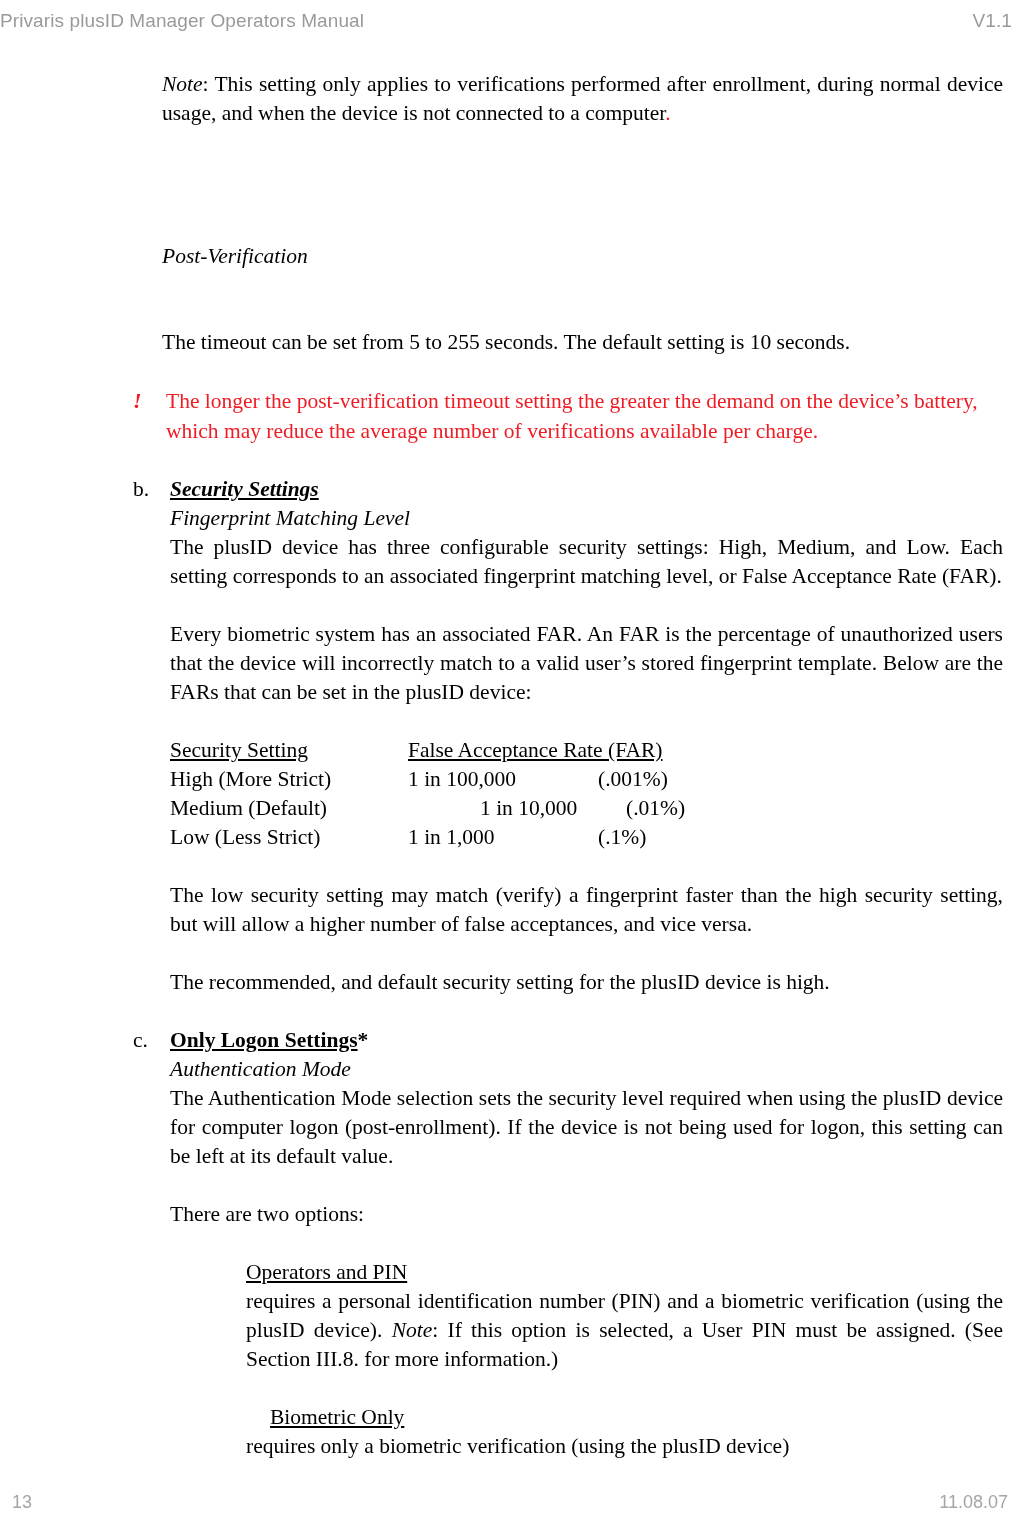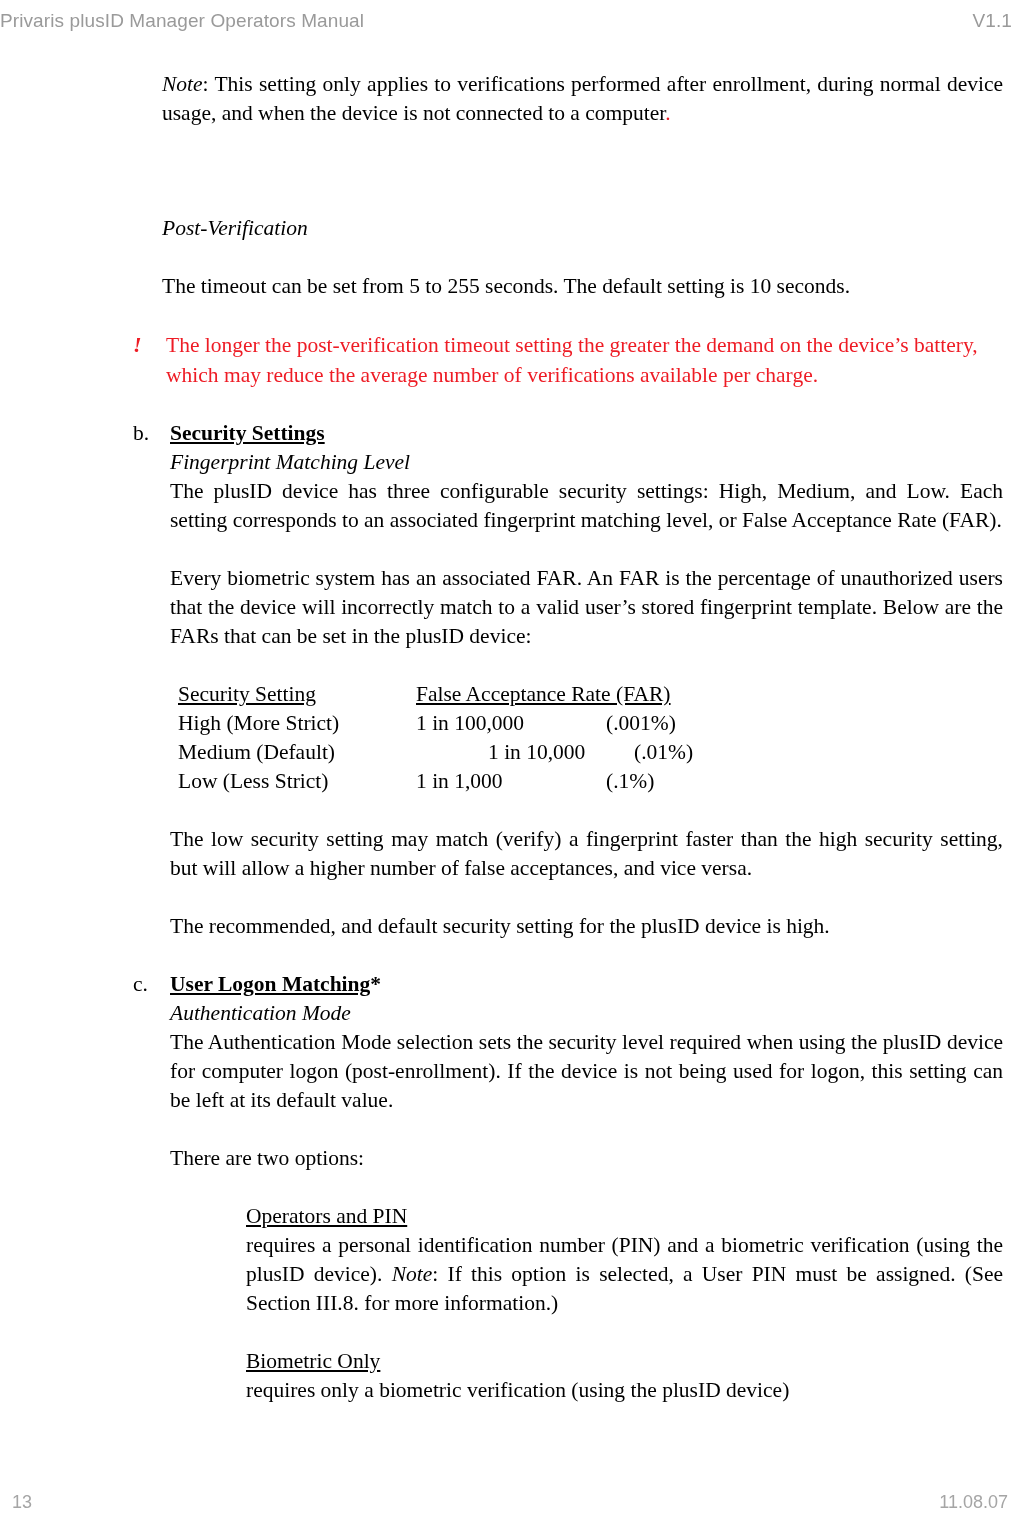--- a/index.html
+++ b/index.html
@@ -63,21 +63,21 @@
   
   .tb {
     font-size: 21.5px;
     line-height: 29px;
     text-align: justify;
     text-justify: inter-word;
   }
 
   
   .ind-note   { margin-left: 104px; margin-right: 75px; }   
-  .ind-1      { margin-left: 104px; margin-right: 75px; }   
+  .ind-1      { margin-left: 104px; margin-right: 75px; margin-top: 28px; }   
   .ind-warn   { margin-left: 75px;  margin-right: 90px; }   
   .ind-list   { margin-left: 75px;  margin-right: 75px; }
 
   .gap-sm  { height: 16px; }
   .gap-md  { height: 29px; }
   .gap-xl  { height: 70px; }
 
   .ital { font-style: italic; }
   .und  { text-decoration: underline; }
   .bold { font-weight: bold; }
@@ -110,21 +110,20 @@
     font-size: 21.5px;
     line-height: 30px;
     text-align: left;
   }
 
   
   table.far {
     border-collapse: collapse;
     font-size: 21.5px;
     line-height: 29px;
-    margin-left: 8px;
   }
   table.far td, table.far th {
     padding: 0;
     text-align: left;
     font-weight: normal;
     vertical-align: top;
     white-space: nowrap;
   }
   table.far th { text-decoration: underline; }
   table.far td.c1, table.far th.c1 { width: 238px; }
@@ -165,21 +164,21 @@
     <div class="warnrow ind-warn">
       <div class="bang">!</div>
       <div class="wtext">The longer the post-verification timeout setting the greater the demand on the device’s battery, which may reduce the average number of verifications available per charge.</div>
     </div>
 
     <div class="gap-md"></div>
 
     <div class="listrow ind-list">
       <div class="marker">b.</div>
       <div class="content">
-        <div class="lefttxt" style="font-size:21.5px;line-height:29px;">
+        <div class="lefttxt" style="font-size:21.5px;line-height:29px;font-style:italic;">
           <span class="bold und">Security Settings</span>
         </div>
         <div class="subhead">Fingerprint Matching Level</div>
         <div class="tb">The plusID device has three configurable security settings:  High, Medium, and Low.  Each setting corresponds to an associated fingerprint matching level, or False Acceptance Rate (FAR).</div>
 
         <div class="gap-md"></div>
 
         <div class="tb">Every biometric system has an associated FAR.   An FAR is the percentage of unauthorized users that the device will incorrectly match to a valid user’s stored fingerprint template.  Below are the FARs that can be set in the plusID device:</div>
 
         <div class="gap-md"></div>
@@ -219,21 +218,21 @@
         <div class="tb lefttxt">The recommended, and default security setting for the plusID device is high.</div>
       </div>
     </div>
 
     <div class="gap-md"></div>
 
     <div class="listrow ind-list">
       <div class="marker">c.</div>
       <div class="content">
         <div class="lefttxt" style="font-size:21.5px;line-height:29px;">
-          <span class="bold und">User Logon Matching</span><span class="bold">*</span>
+          <span class="bold und">Only Logon Settings</span><span class="bold">*</span>
         </div>
         <div class="subhead">Authentication Mode</div>
         <div class="tb">The Authentication Mode selection sets the security level required when using the plusID device for computer logon (post-enrollment).  If the device is not being used for logon, this setting can be left at its default value.</div>
 
         <div class="gap-md"></div>
 
         <div class="tb lefttxt">There are two options:</div>
 
         <div class="gap-md"></div>
 
@@ -241,21 +240,21 @@
           <div class="lefttxt" style="font-size:21.5px;line-height:29px;">
             <span class="und">Operators and PIN</span>
           </div>
           <div class="tb">
             <span>requires a personal identification number (PIN) and a biometric verification (using the plusID device).  </span><span class="ital">Note</span><span>:</span><span>  If this option is selected, a User PIN must be assigned.  (See Section III.8. for more information.)</span>
           </div>
 
           <div class="gap-md"></div>
 
           <div>
-            <div class="lefttxt" style="font-size:21.5px;line-height:29px;">
+            <div class="lefttxt" style="font-size:21.5px;line-height:29px;margin-left:24px;">
               <span class="und">Biometric Only</span>
             </div>
             <div class="tb lefttxt">
               <span>requires only a biometric verification (using the plusID device)</span>
             </div>
           </div>
         </div>
 
       </div>
     </div>

